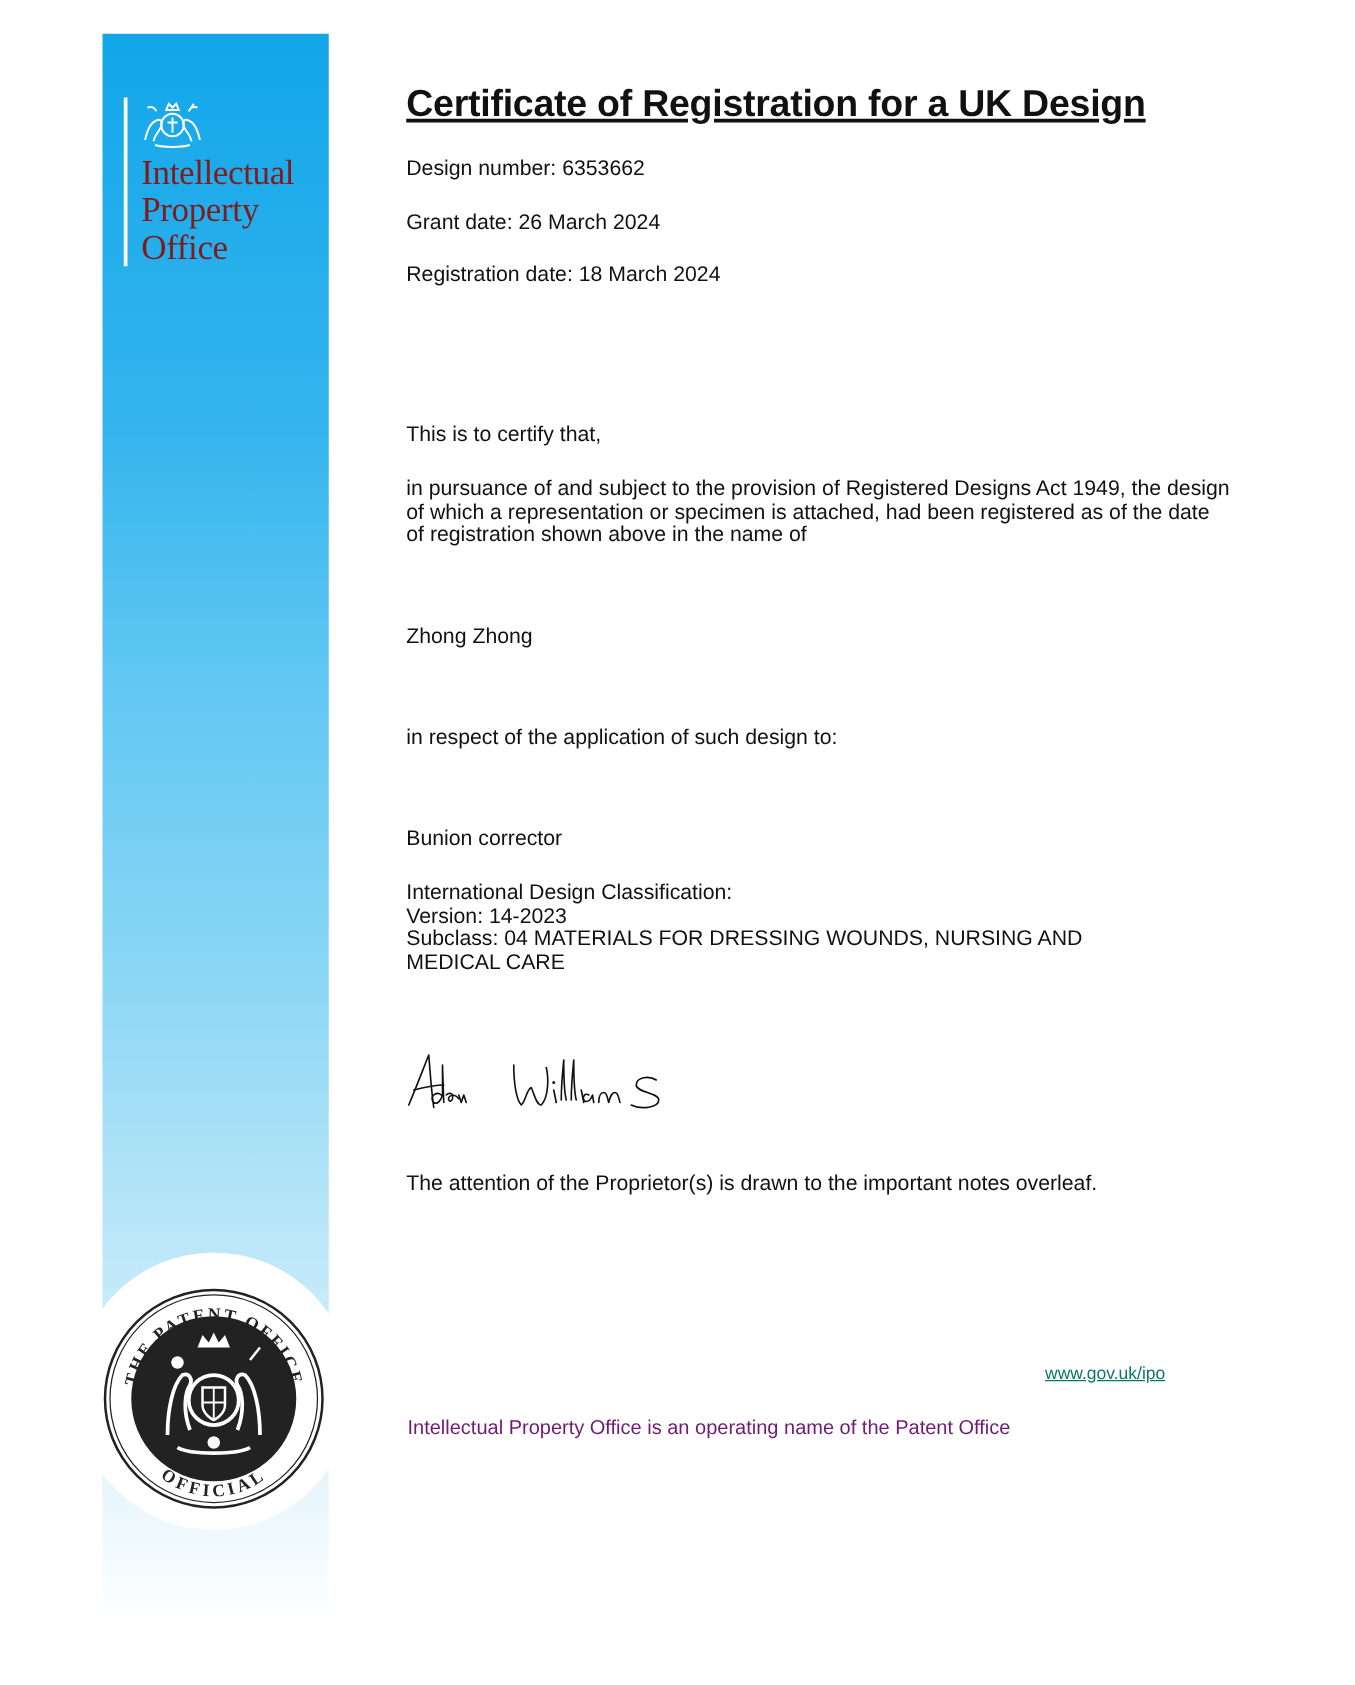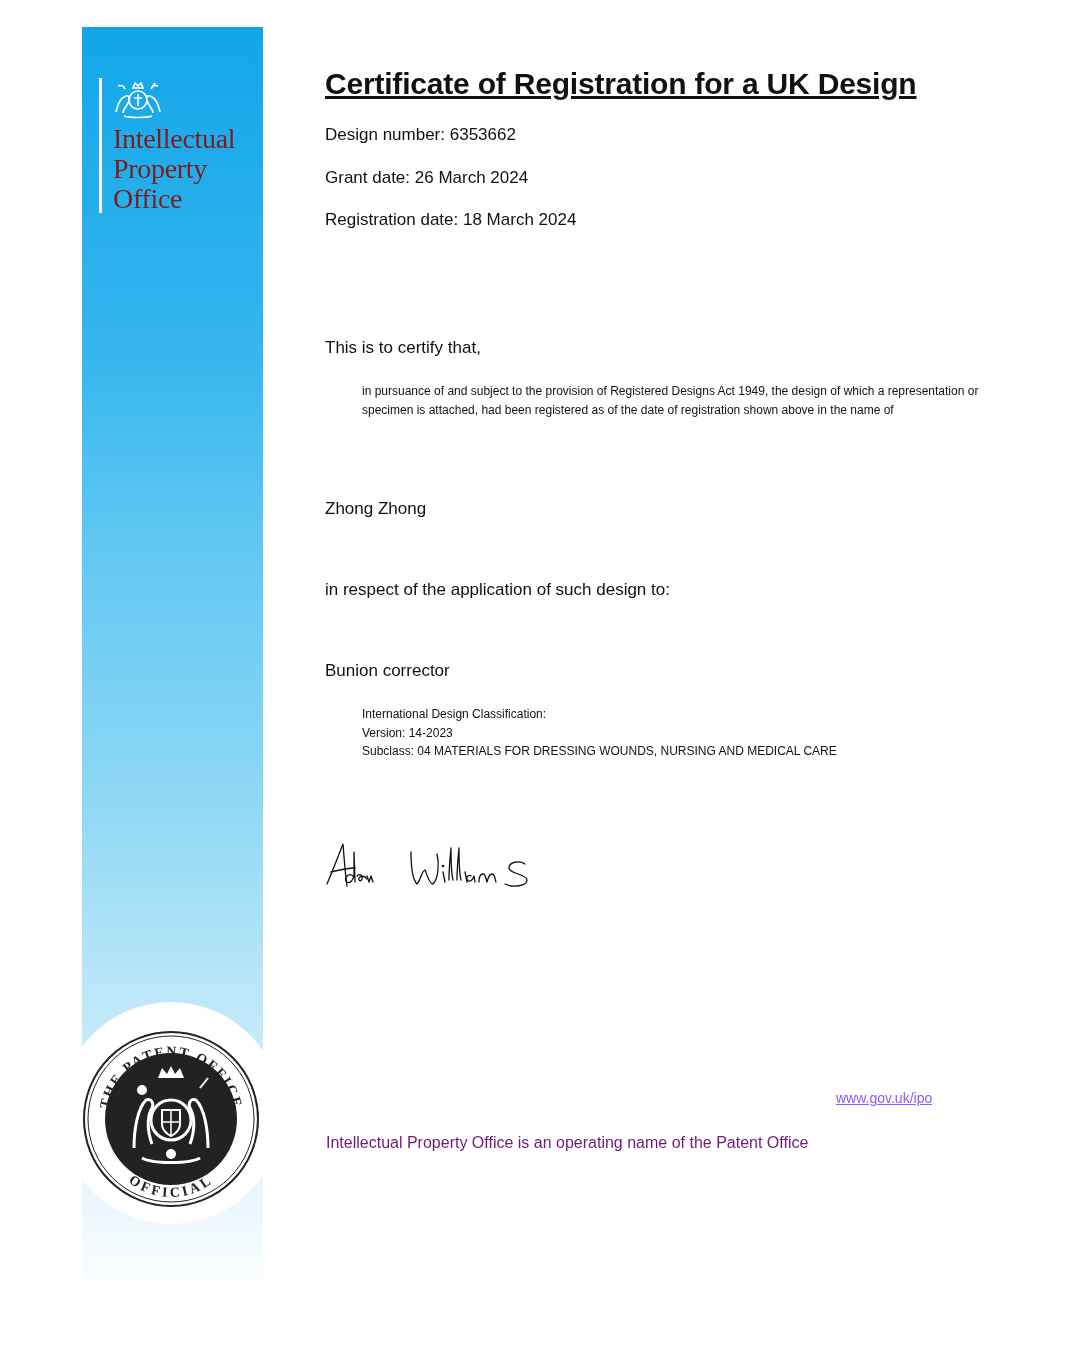--- a/index.html
+++ b/index.html
@@ -19,24 +19,24 @@
   .logo-text div { white-space: nowrap; }
   .seal-halo {
     position: absolute; left: 60px; top: 1002px; width: 222px; height: 222px; border-radius: 50%;
     background: radial-gradient(circle, #ffffff 72%, rgba(255,255,255,0.85) 85%, rgba(255,255,255,0) 100%);
   }
   .seal { position: absolute; left: 82px; top: 1030px; width: 178px; height: 178px; }
 
   .content { position: absolute; left: 325px; top: 0; width: 680px; }
   .title { position: absolute; top: 67px; left: 0; font-size: 30px; font-weight: bold; white-space: nowrap; letter-spacing: -0.2px; text-decoration: underline; }
   .line { position: absolute; left: 0; font-size: 17px; white-space: nowrap; }
-  .para { position: absolute; left: 0; font-size: 12px; line-height: 18.5px; width: 660px; margin-left: 37px; }
+  .para { position: absolute; left: 0; font-size: 17px; line-height: 18.5px; width: 660px; }
   .bold { font-weight: normal; }
   .footer-note { position: absolute; left: 1px; top: 1134px; font-size: 16px; color: #701a75; white-space: nowrap; }
-  .footer-link { position: absolute; left: 511px; top: 1090px; font-size: 14px; color: #8b5cf6; text-decoration: underline; white-space: nowrap; }
+  .footer-link { position: absolute; left: 511px; top: 1090px; font-size: 14px; color: #0f766e; text-decoration: underline; white-space: nowrap; }
   .signature { position: absolute; left: 0; top: 840px; width: 210px; height: 52px; }
 </style>
 </head>
 <body>
 
 <div class="sidebar"></div>
 <div class="logo-bar"></div>
 
 <svg class="crest" viewBox="0 0 56 42">
   <g fill="none" stroke="#fff" stroke-width="1.6">
@@ -118,17 +118,18 @@
       <path d="M124 40 c0-12 1-22 2-32 c0 12 0 24 2 32"></path>
       <path d="M132 40 c0-12 1-22 2-32 c0 12 0 24 2 32"></path>
       <path d="M140 32 l2 10"></path>
       <path d="M146 36 c-3-2-6 2-3 5 c3 1 5-2 6-5 l1 6"></path>
       <path d="M154 42 c0-4 1-8 4-8 c3 0 3 6 4 8 c1-4 2-8 5-8 c3 0 3 6 4 8"></path>
       <path d="M200 24 c-6-4-16-2-16 4 c0 6 18 6 18 12 c0 6-14 8-22 4"></path>
     </g>
   </svg>
 
   <div class="para" style="top:938px">
+    <div style="white-space:nowrap">The attention of the Proprietor(s) is drawn to the important notes overleaf.</div>
   </div>
 
   <div class="footer-note">Intellectual Property Office is an operating name of the Patent Office</div>
   <a class="footer-link">www.gov.uk/ipo</a>
 </div>
 
 </body></html>

